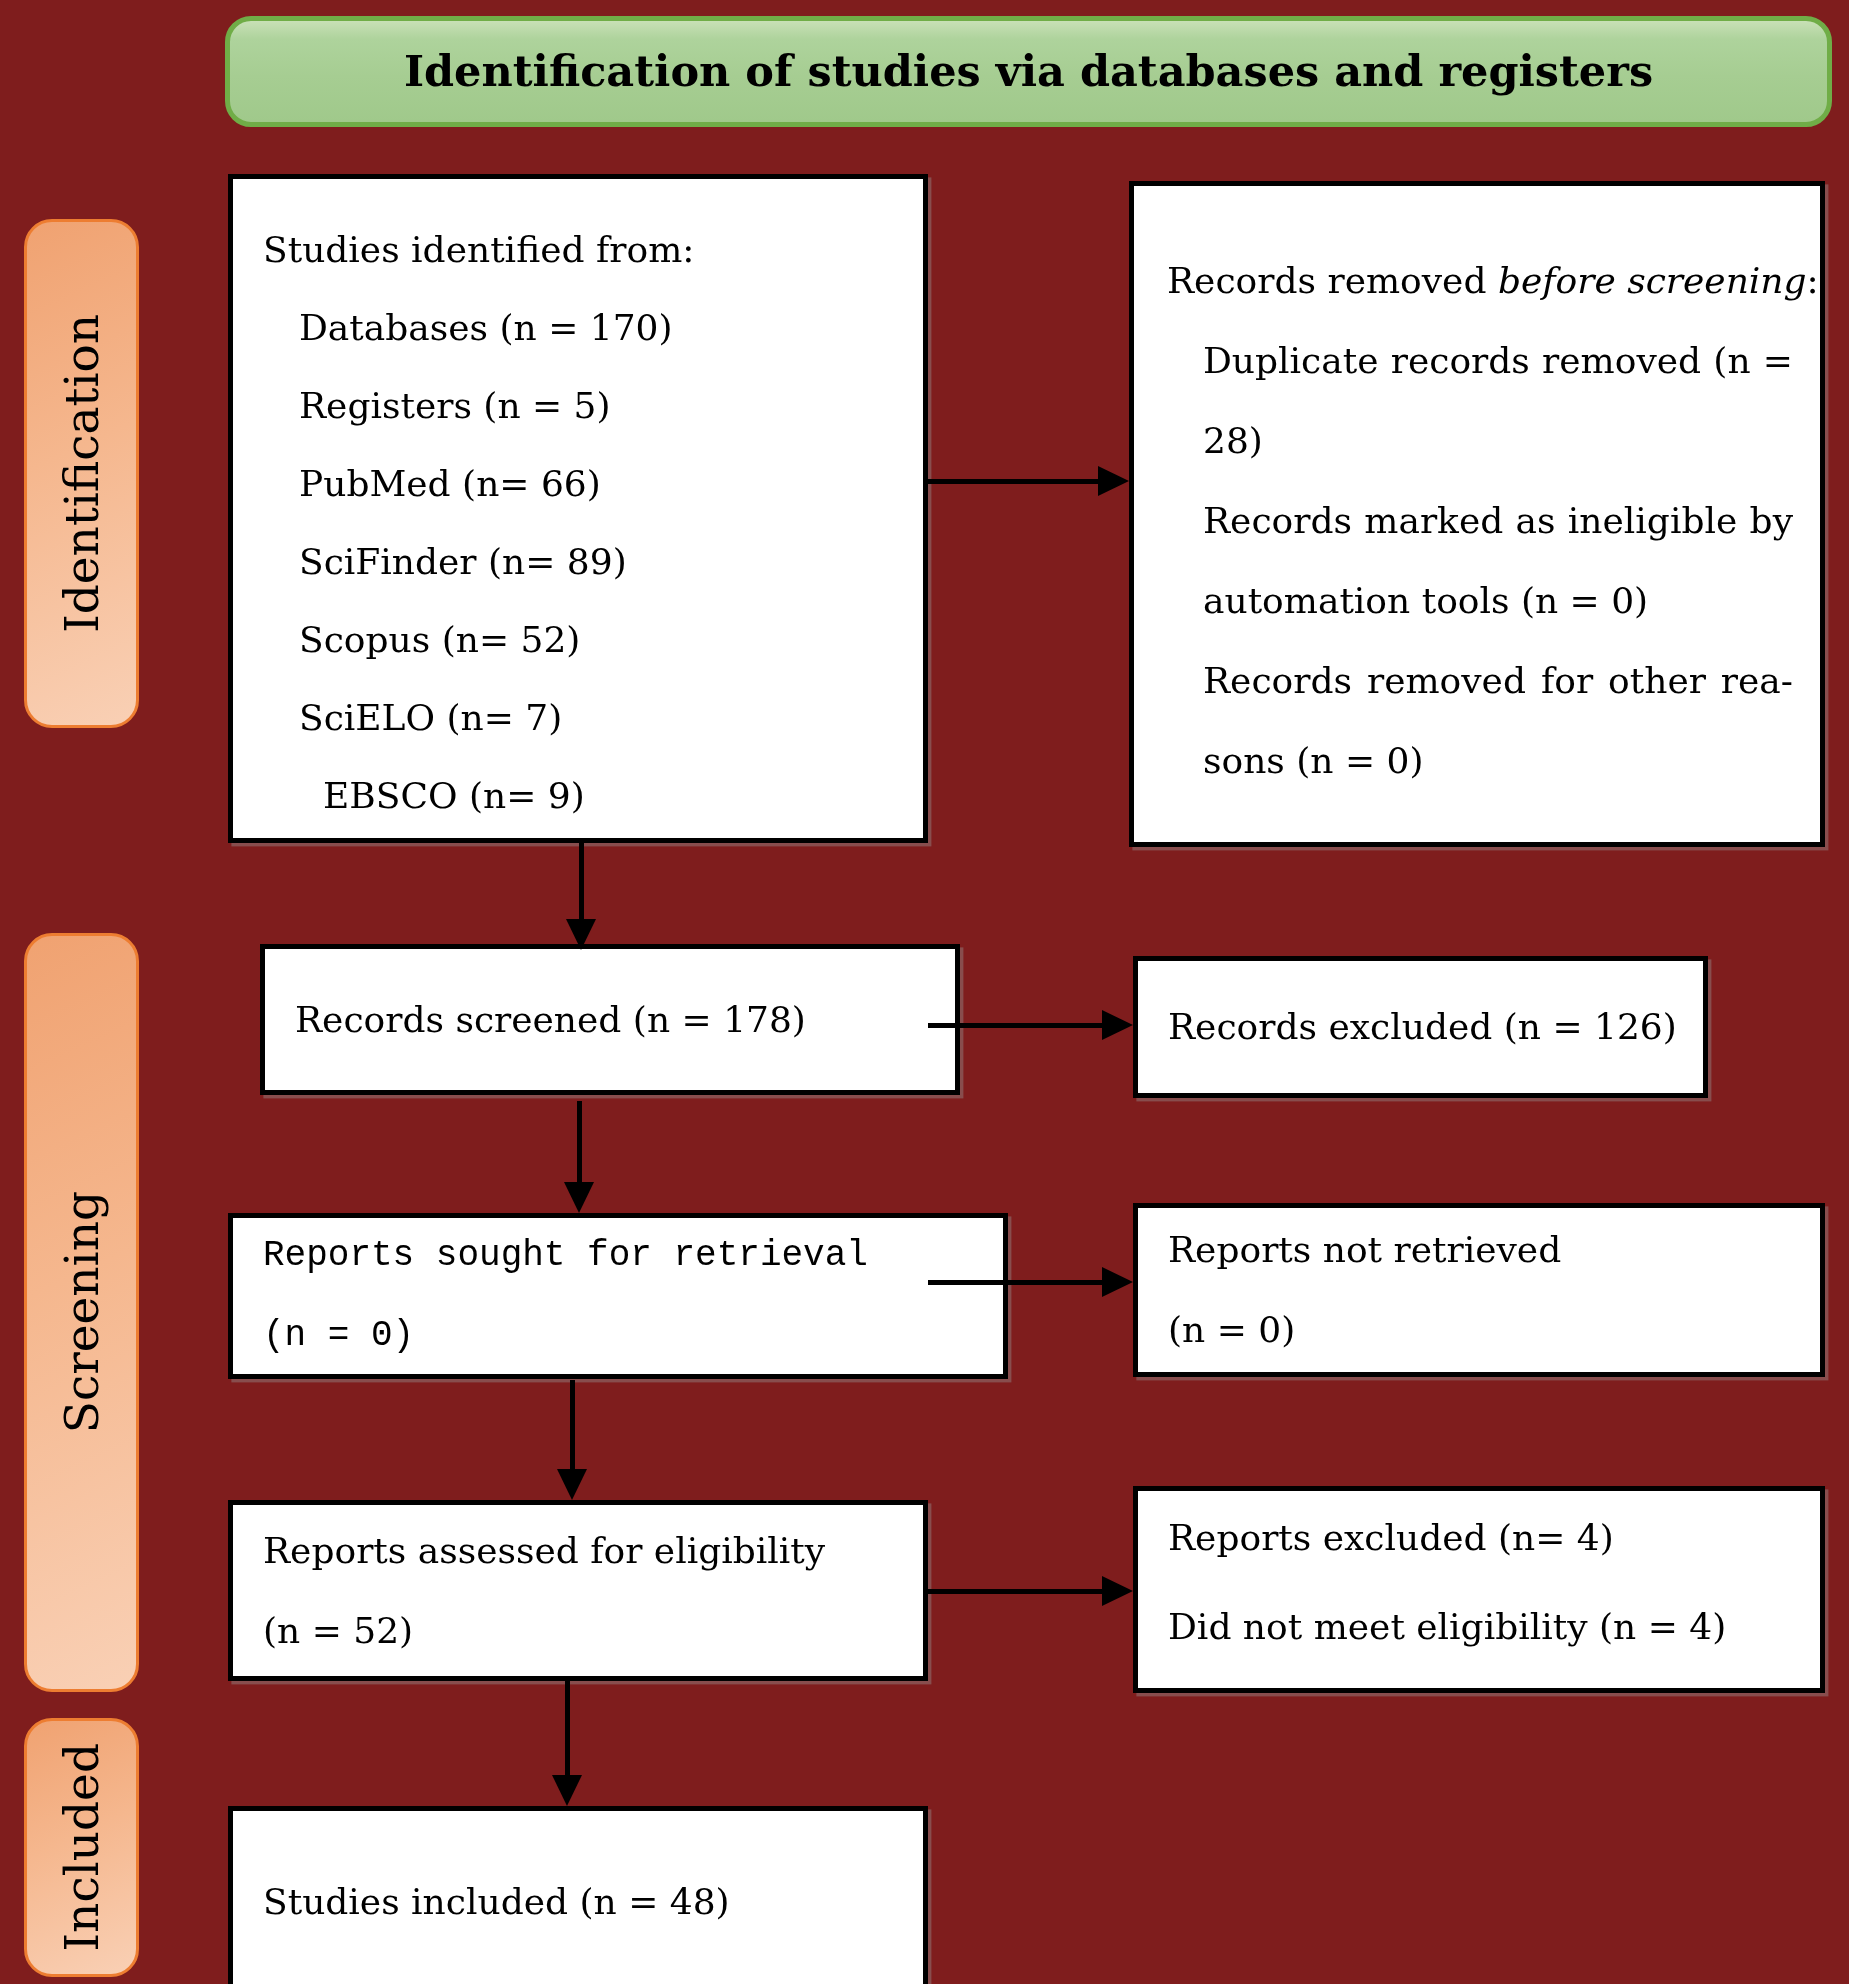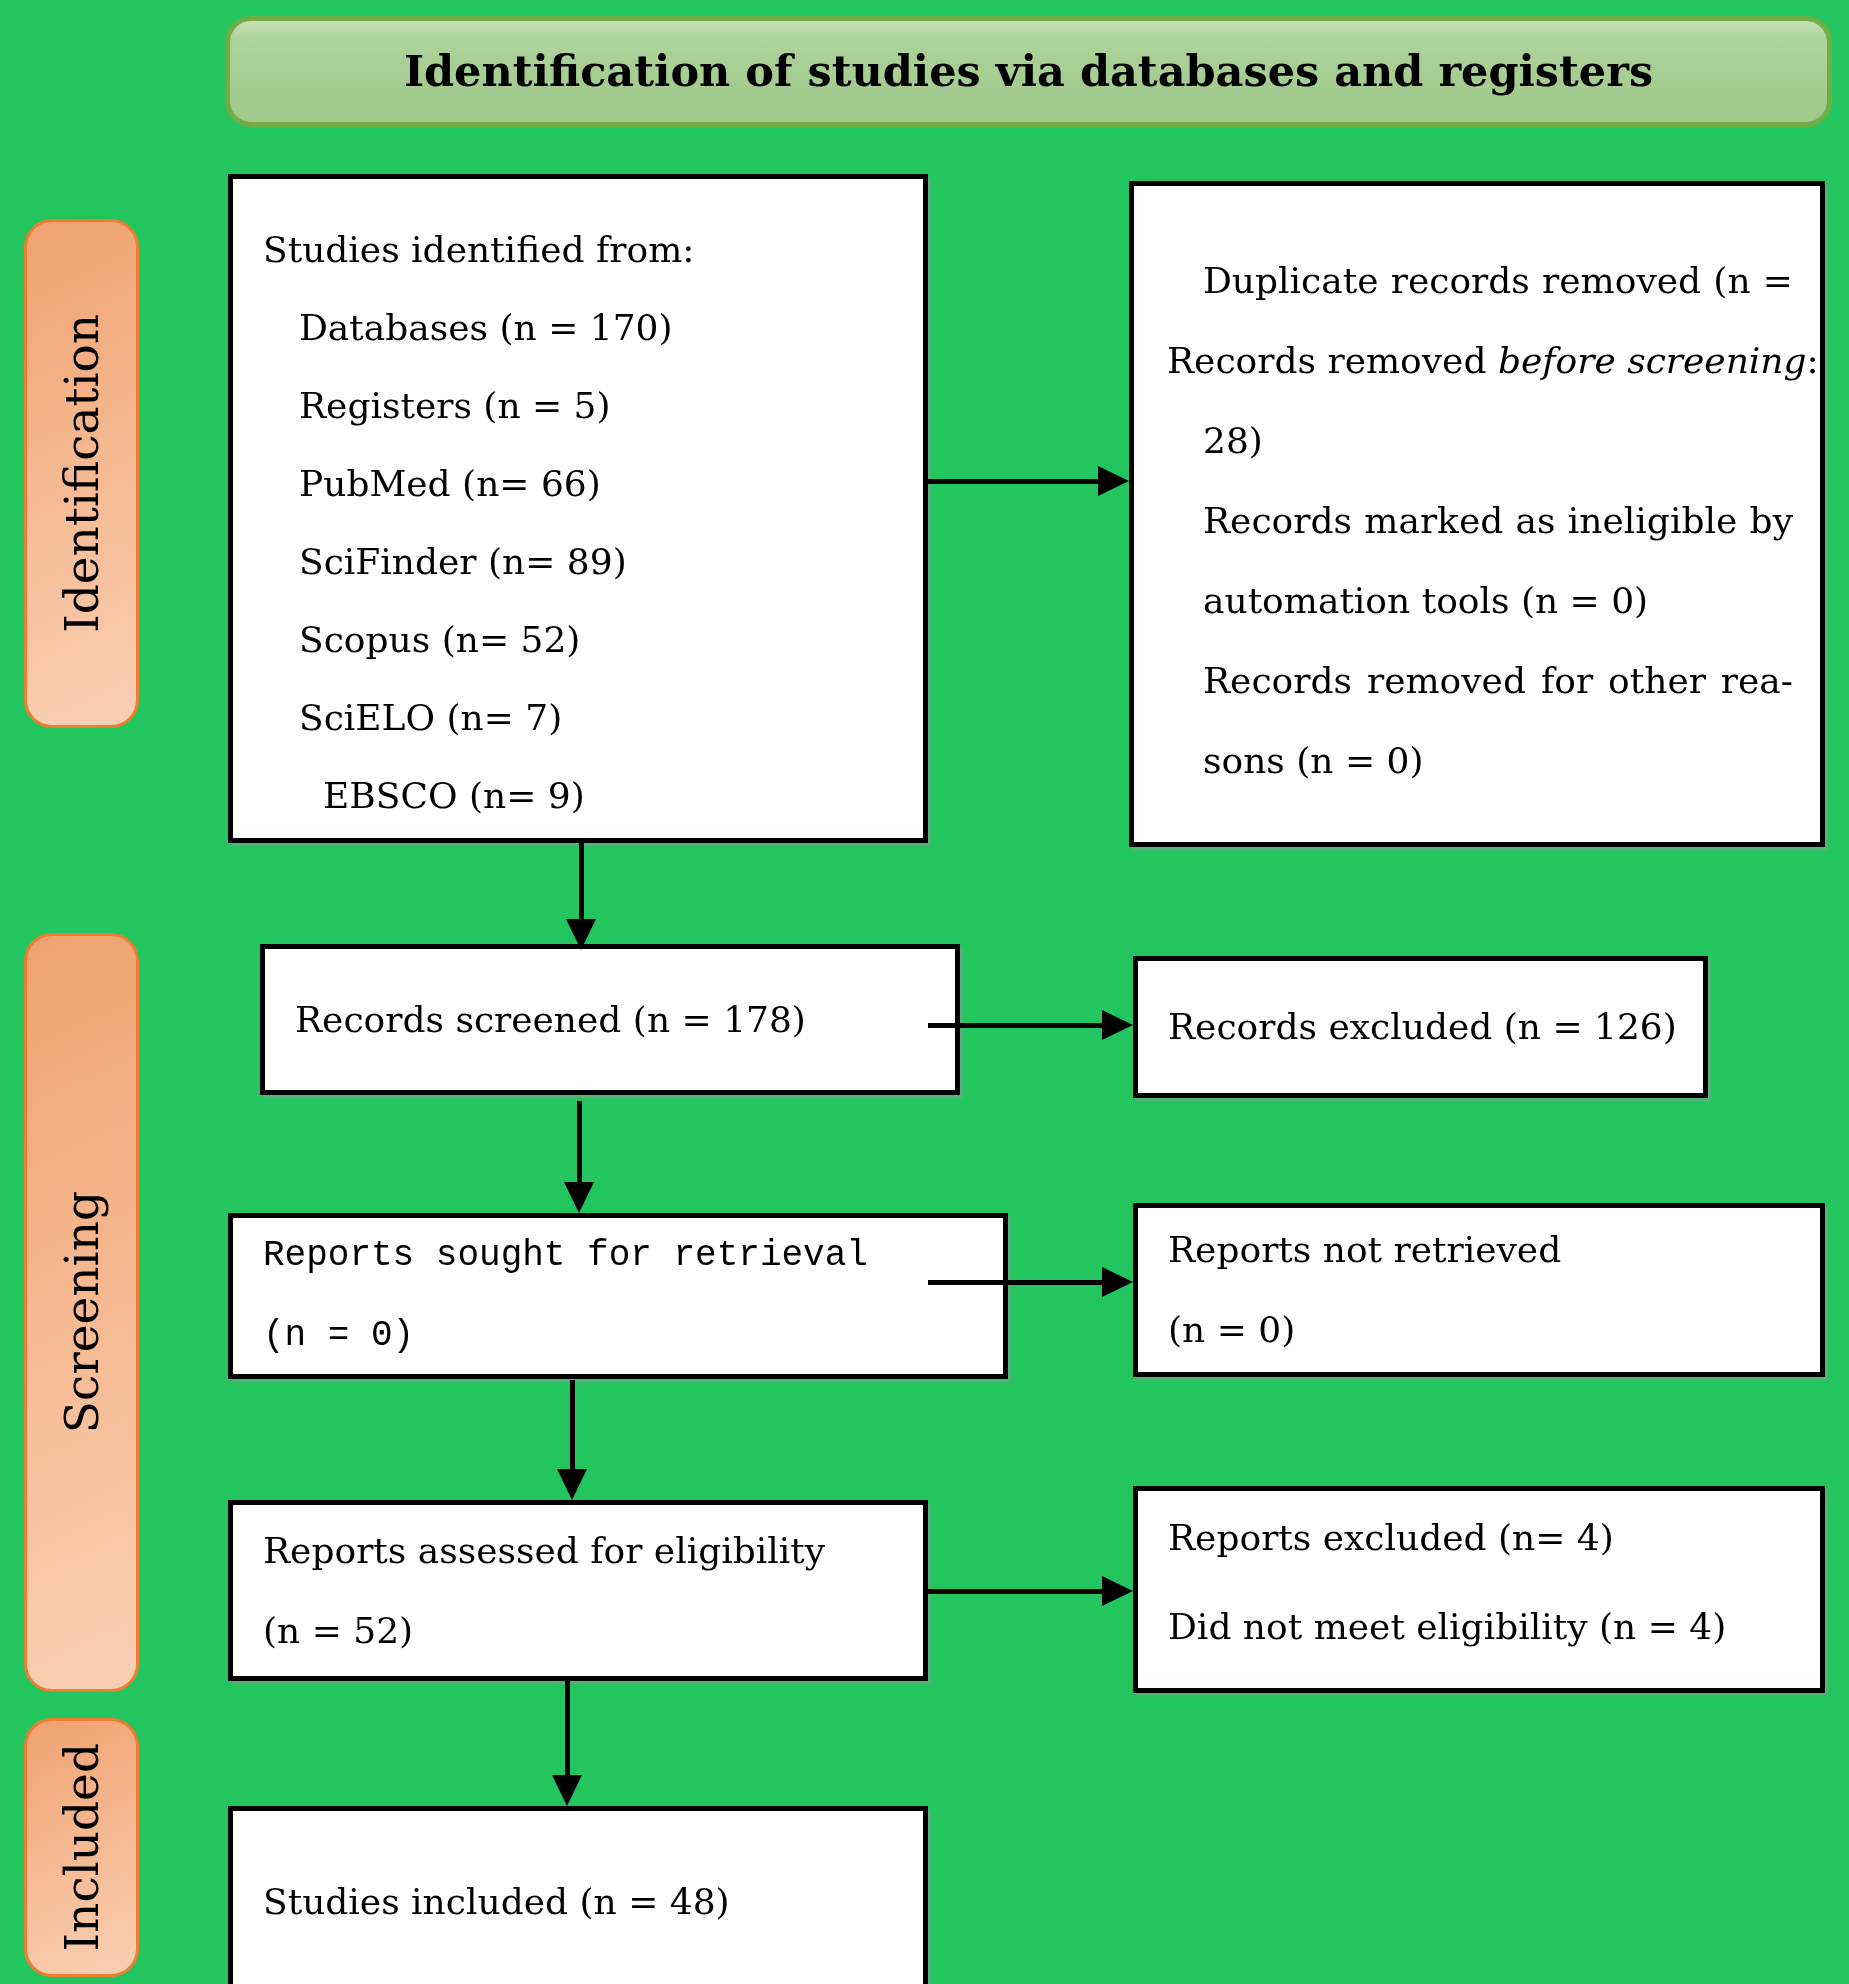--- a/index.html
+++ b/index.html
@@ -1,17 +1,17 @@
 <!DOCTYPE html>
 <html style="--header-fill: #a6cd92; --header-border: #70ad47; --stage-fill: #f9d0b5; --stage-border: #ed7d31; --box-border: #000000; --arrow: #000000;font-size:9px"><head>
 <meta charset="utf-8">
 <style>
   html,body { margin:0; padding:0; background:#fff; }
   .canvas {
-    position:relative; width:1850px; height:1985px; background:#22c55e;
+    position:relative; width:1850px; height:1985px; background:#7f1d1d;
     font-family:"DejaVu Serif", serif; color:#000; overflow:hidden;
   }
   
   .title-box {
     position:absolute; left:225px; top:15.7px; width:1607px; height:111px;
     box-sizing:border-box; border:5px solid var(--header-border,#70ad47); border-radius:26px;
     background:linear-gradient(180deg,#c8e0b6 0%,#aed39c 18%,var(--header-fill,#a6cd92) 55%,#a0c98b 100%);
     display:flex; align-items:center; justify-content:center;
   }
   .title-box span { font-weight:bold; font-size:43px; white-space:nowrap; }
@@ -82,22 +82,22 @@
       <div class="line ind0">Studies identified from:</div>
       <div class="line ind1">Databases (n = 170)</div>
       <div class="line ind1">Registers (n = 5)</div>
       <div class="line ind1">PubMed (n= 66)</div>
       <div class="line ind1">SciFinder (n= 89)</div>
       <div class="line ind1">Scopus (n= 52)</div>
       <div class="line ind1">SciELO (n= 7)</div>
       <div class="line ind2">EBSCO (n= 9)</div>
     </div>
   <div class="fbox" id="box-removed">
+      <div class="line ind0"><span>Records removed </span><span class="it">before screening</span><span>:</span></div>
       <div class="line ind1 just">Duplicate records removed (n =</div>
-      <div class="line ind0"><span>Records removed </span><span class="it">before screening</span><span>:</span></div>
       <div class="line ind1">28)</div>
       <div class="line ind1 just">Records marked as ineligible by</div>
       <div class="line ind1">automation tools (n = 0)</div>
       <div class="line ind1 just">Records removed for other rea-</div>
       <div class="line ind1">sons (n = 0)</div>
     </div>
   <div class="fbox vcenter" id="box-screened">
       <div class="line ind0">Records screened (n = 178)</div>
     </div>
   <div class="fbox vcenter" id="box-records-excluded">

